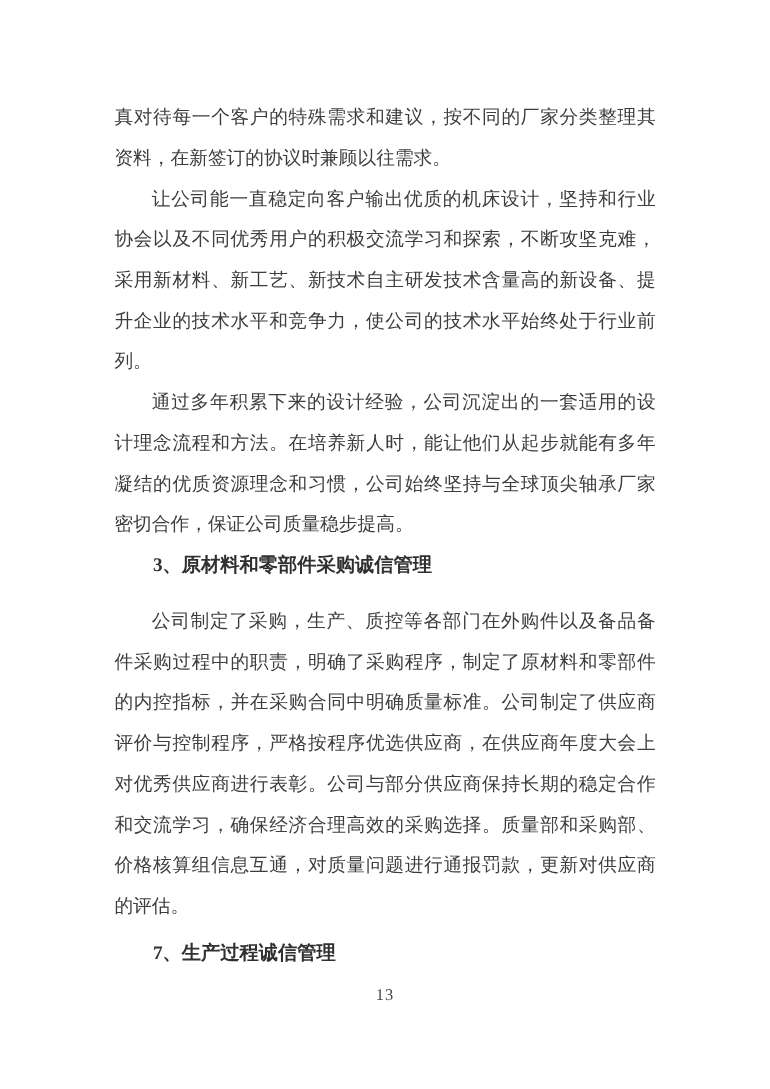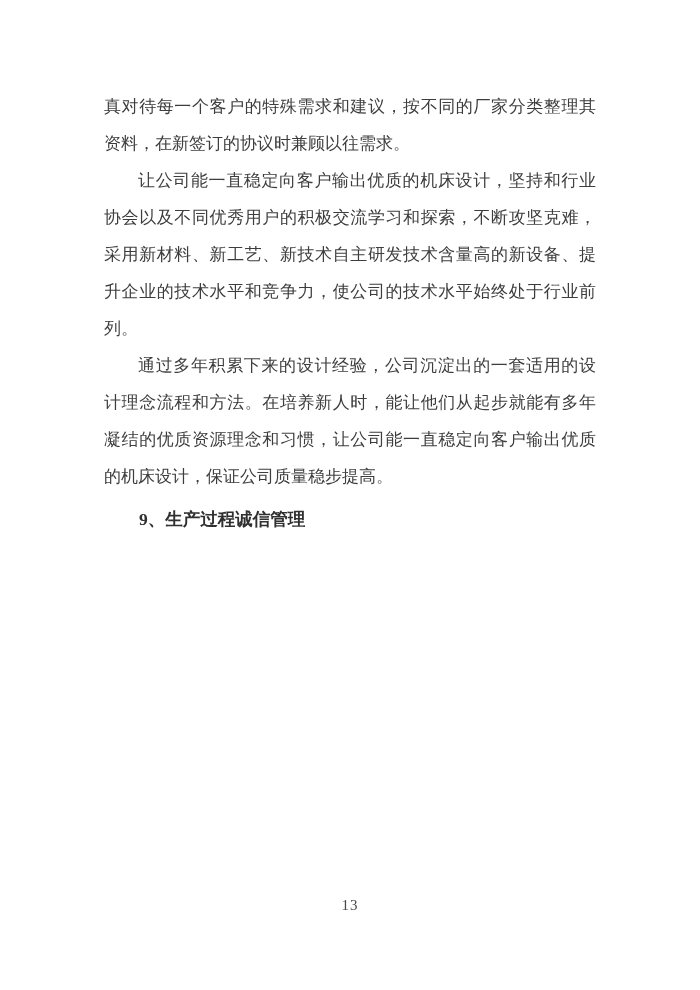--- a/index.html
+++ b/index.html
@@ -56,17 +56,19 @@
     letter-spacing: 1px;
   }
 </style>
 </head>
 <body>
 
 <div class="page">
   <div class="body-text">
     <p class="para no-indent">真对待每一个客户的特殊需求和建议，按不同的厂家分类整理其资料，在新签订的协议时兼顾以往需求。</p>
     <p class="para">让公司能一直稳定向客户输出优质的机床设计，坚持和行业协会以及不同优秀用户的积极交流学习和探索，不断攻坚克难，采用新材料、新工艺、新技术自主研发技术含量高的新设备、提升企业的技术水平和竞争力，使公司的技术水平始终处于行业前列。</p>
-    <p class="para">通过多年积累下来的设计经验，公司沉淀出的一套适用的设计理念流程和方法。在培养新人时，能让他们从起步就能有多年凝结的优质资源理念和习惯，让公司能一直稳定向客户输出优质的机床设计，保证公司质量稳步提高。</p>
-    <h3 class="heading gap-sm">9、生产过程诚信管理</h3>
+    <p class="para">通过多年积累下来的设计经验，公司沉淀出的一套适用的设计理念流程和方法。在培养新人时，能让他们从起步就能有多年凝结的优质资源理念和习惯，公司始终坚持与全球顶尖轴承厂家密切合作，保证公司质量稳步提高。</p>
+    <h3 class="heading gap-lg">3、原材料和零部件采购诚信管理</h3>
+    <p class="para">公司制定了采购，生产、质控等各部门在外购件以及备品备件采购过程中的职责，明确了采购程序，制定了原材料和零部件的内控指标，并在采购合同中明确质量标准。公司制定了供应商评价与控制程序，严格按程序优选供应商，在供应商年度大会上对优秀供应商进行表彰。公司与部分供应商保持长期的稳定合作和交流学习，确保经济合理高效的采购选择。质量部和采购部、价格核算组信息互通，对质量问题进行通报罚款，更新对供应商的评估。</p>
+    <h3 class="heading gap-sm">7、生产过程诚信管理</h3>
   </div>
   <div class="page-footer">13</div>
 </div>
 
 </body></html>

